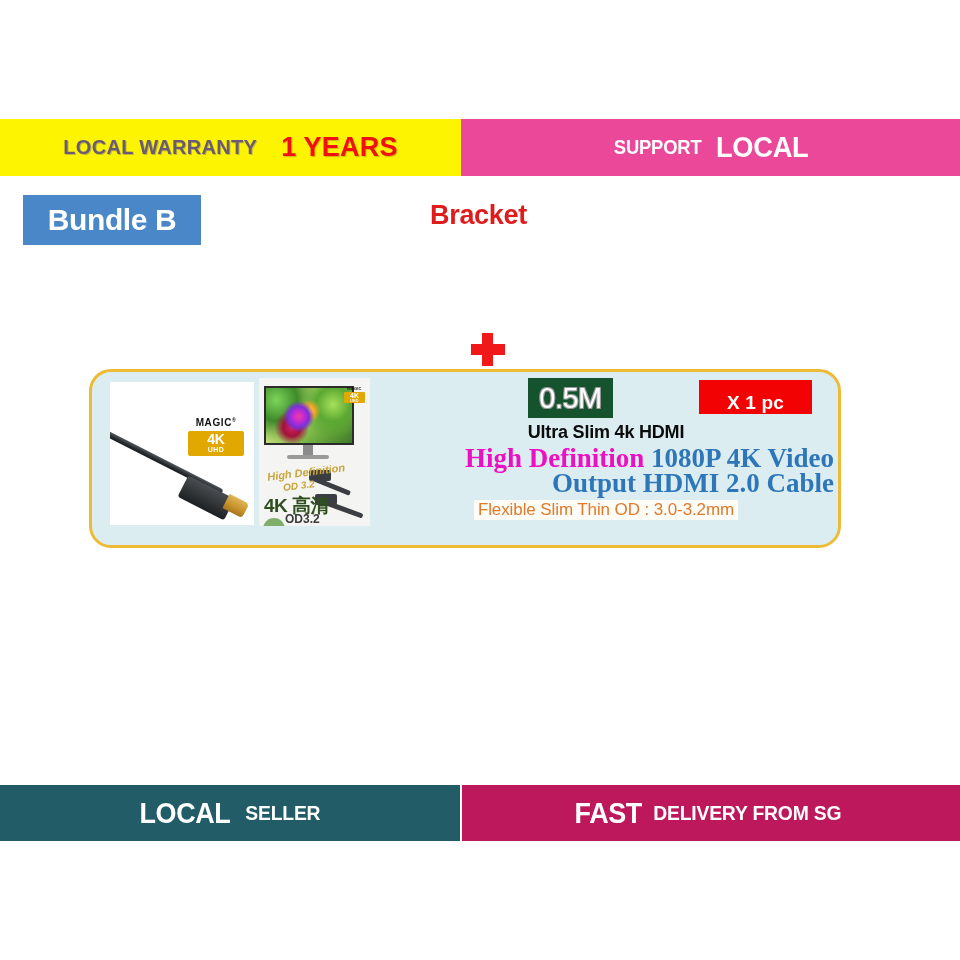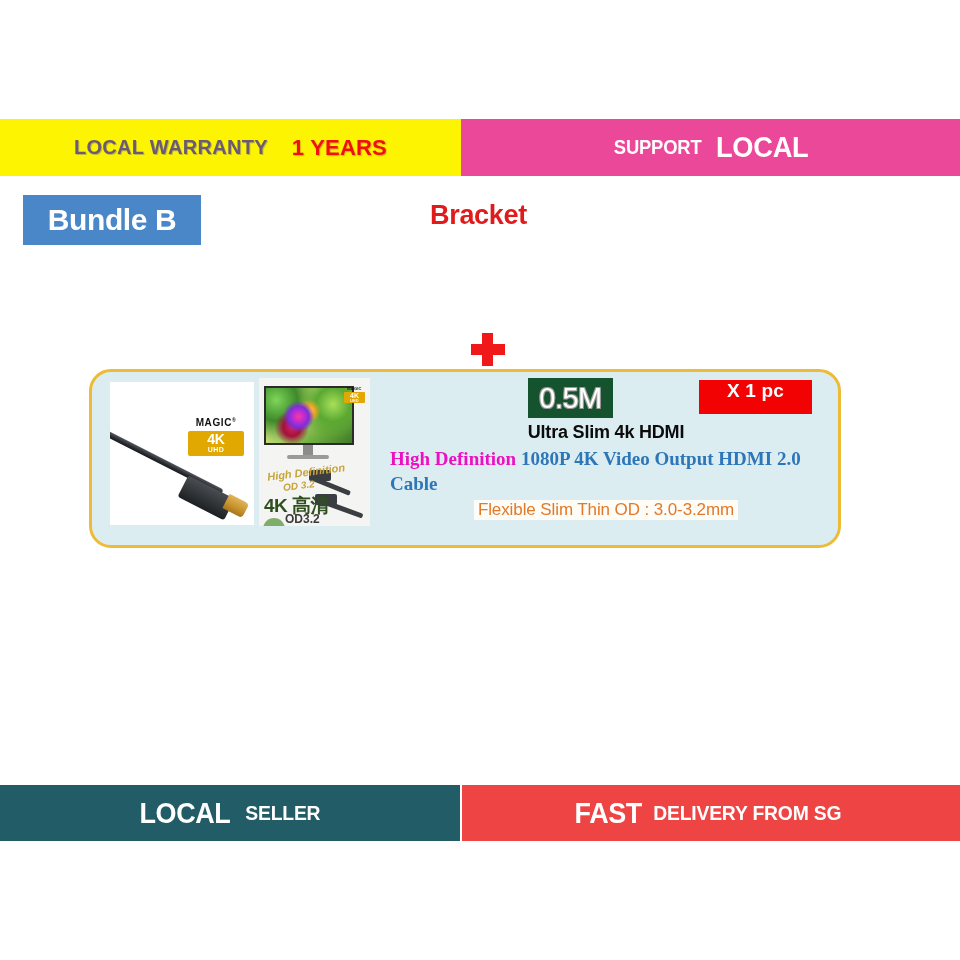--- a/index.html
+++ b/index.html
@@ -37,21 +37,21 @@
   }
   .warranty-label {
     font-size: 20px;
     font-weight: bold;
     color: #6b5a73;
     letter-spacing: 0.3px;
     text-shadow: 1px 1px 0 rgba(120,110,120,0.45);
     white-space: nowrap;
   }
   .warranty-years {
-    font-size: 22px;
+    font-size: 27px;
     font-weight: bold;
     color: #F01010;
     letter-spacing: 0.2px;
     text-shadow: 1px 1px 1px rgba(150,60,60,0.35);
     white-space: nowrap;
   }
   .support-strip {
     width: 499px;
     height: 100%;
     background: #ec4899;
@@ -384,43 +384,43 @@
     white-space: nowrap;
   }
   .qty-badge {
     position: absolute;
     left: 321px;
     top: 2px;
     width: 113px;
     height: 34px;
     background: #F20202;
     display: flex;
-    align-items: flex-start;
+    align-items: flex-end;
     justify-content: center;
   }
   .qty-badge-label {
     font-size: 19px;
     font-weight: bold;
     color: #ffffff;
     letter-spacing: 0.2px;
     white-space: nowrap;
   }
   .title-line {
     text-align: center;
     font-size: 18px;
     font-weight: bold;
     color: #0b0b0b;
     letter-spacing: -0.2px;
     margin-top: 2px;
     white-space: nowrap;
   }
   .desc-line {
-    text-align: left;
+    text-align: right;
     font-family: "Liberation Serif", serif;
-    font-size: 19px;
+    font-size: 27px;
     font-weight: bold;
     line-height: 25px;
     margin-top: 3px;
     color: #2D76B8;
     margin-left: 12px;
   }
   .desc-hd {
     color: #ED0FC2;
   }
   .desc-rest {
@@ -457,21 +457,21 @@
     display: flex;
     align-items: center;
     justify-content: center;
     gap: 8px;
     box-sizing: border-box;
     border-right: 2px solid #ffffff;
   }
   .delivery-strip {
     width: 498px;
     height: 100%;
-    background: #ef4444;
+    background: #be185d;
     display: flex;
     align-items: center;
     justify-content: center;
     box-sizing: border-box;
   }
   .strip-big {
     font-size: 29px;
     font-weight: bold;
     color: #ffffff;
     letter-spacing: -0.4px;

